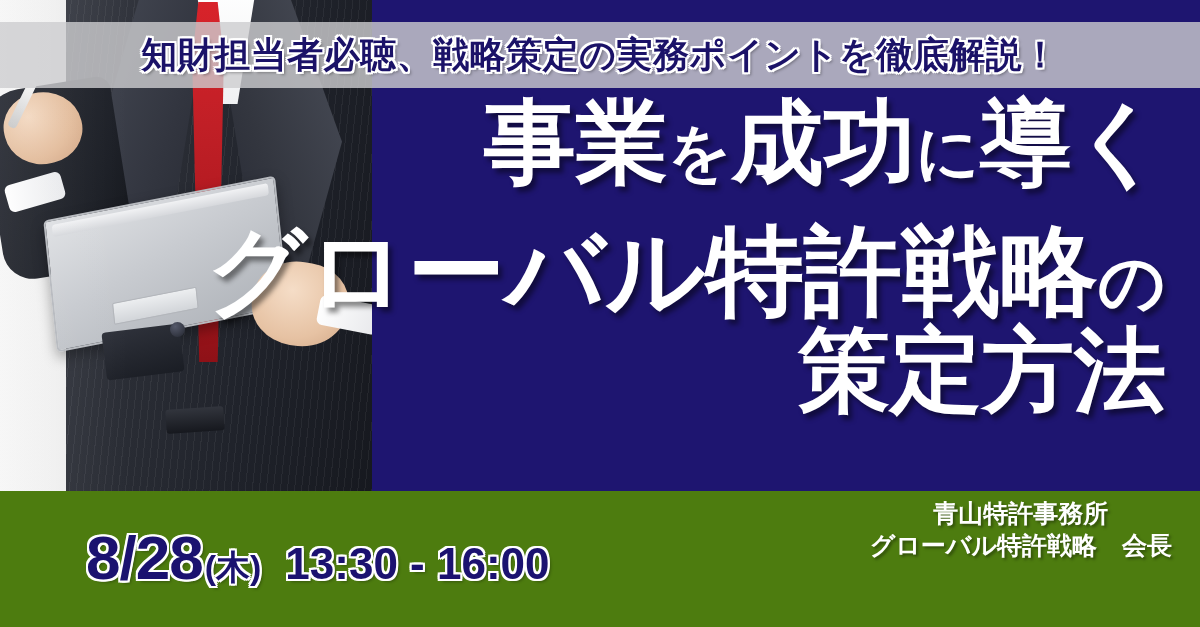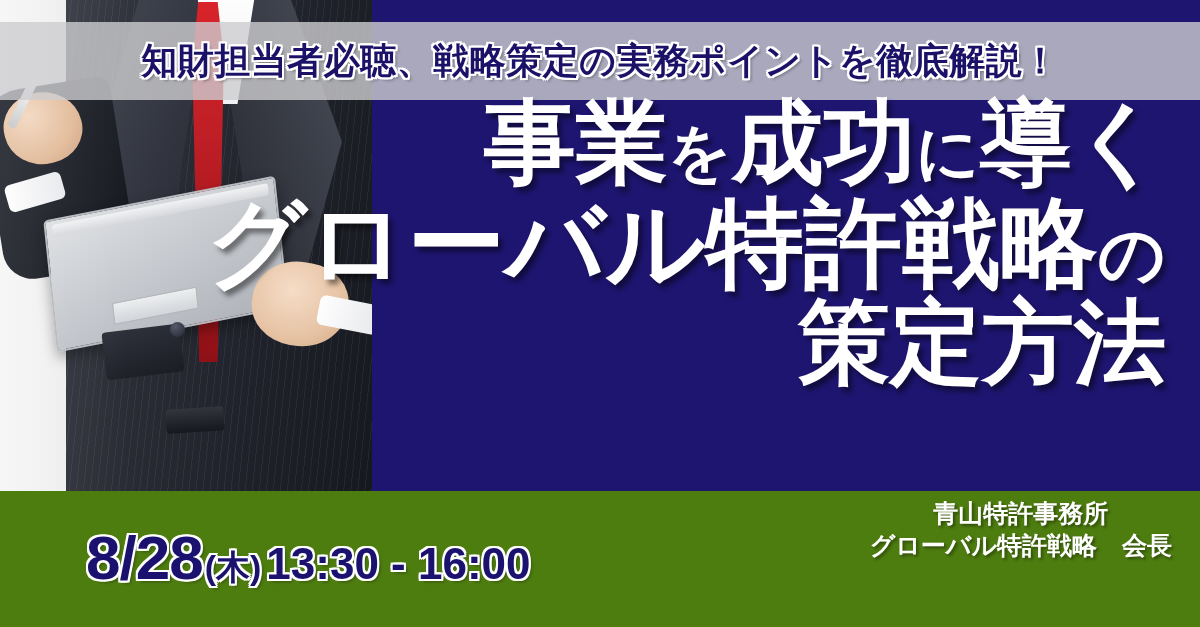--- a/index.html
+++ b/index.html
@@ -237,21 +237,21 @@
     height: 491px;
     background: #1e1570;
   }
 
   
   .gray-strip {
     position: absolute;
     left: 0;
     top: 22px;
     width: 1200px;
-    height: 78px;
+    height: 66px;
     background: rgba(205,205,208,0.80);
     display: flex;
     align-items: center;
     justify-content: center;
   }
   .gray-strip-text {
     font-size: 36px;
     font-weight: 700;
     letter-spacing: 0.5px;
     color: #1b1268;
@@ -281,21 +281,21 @@
     padding-left: 32px;
   }
   .title-line {
     color: #ffffff;
     font-weight: 700;
     line-height: 1.0;
     white-space: nowrap;
     text-shadow: 4px 5px 5px rgba(0,0,0,0.45);
   }
   .title-line-1 { font-size: 92px; margin-bottom: 6px; }
-  .title-line-2 { font-size: 98px; margin-bottom: 4px; }
+  .title-line-2 { font-size: 98px; margin-bottom: 4px; margin-top: 28px; }
   .title-line-3 { font-size: 92px; margin-left: 44px; }
   .t-small { font-size: 0.68em; }
 
   
   .bottom-bar {
     position: absolute;
     left: 0;
     top: 491px;
     width: 1200px;
     height: 172px;
@@ -314,21 +314,21 @@
   .date-outline {
     text-shadow:
       -2px -2px 0 #ffffff,  2px -2px 0 #ffffff,
       -2px  2px 0 #ffffff,  2px  2px 0 #ffffff,
       -2px  0   0 #ffffff,  2px  0   0 #ffffff,
        0   -2px 0 #ffffff,  0    2px 0 #ffffff,
        3px  3px 3px rgba(0,0,0,0.30);
   }
   .date-md   { font-size: 62px; letter-spacing: -1px; }
   .date-dow  { font-size: 34px; margin-left: 2px; }
-  .date-time { font-size: 44px; margin-left: 5px; letter-spacing: 0px; }
+  .date-time { font-size: 44px; margin-left: 24px; letter-spacing: 0px; }
 
   .speaker-block {
     position: absolute;
     right: 28px;
     top: 6px;
     text-align: center;
     color: #ffffff;
     font-weight: 700;
     line-height: 1.28;
     text-shadow: 2px 2px 3px rgba(0,0,0,0.40);

